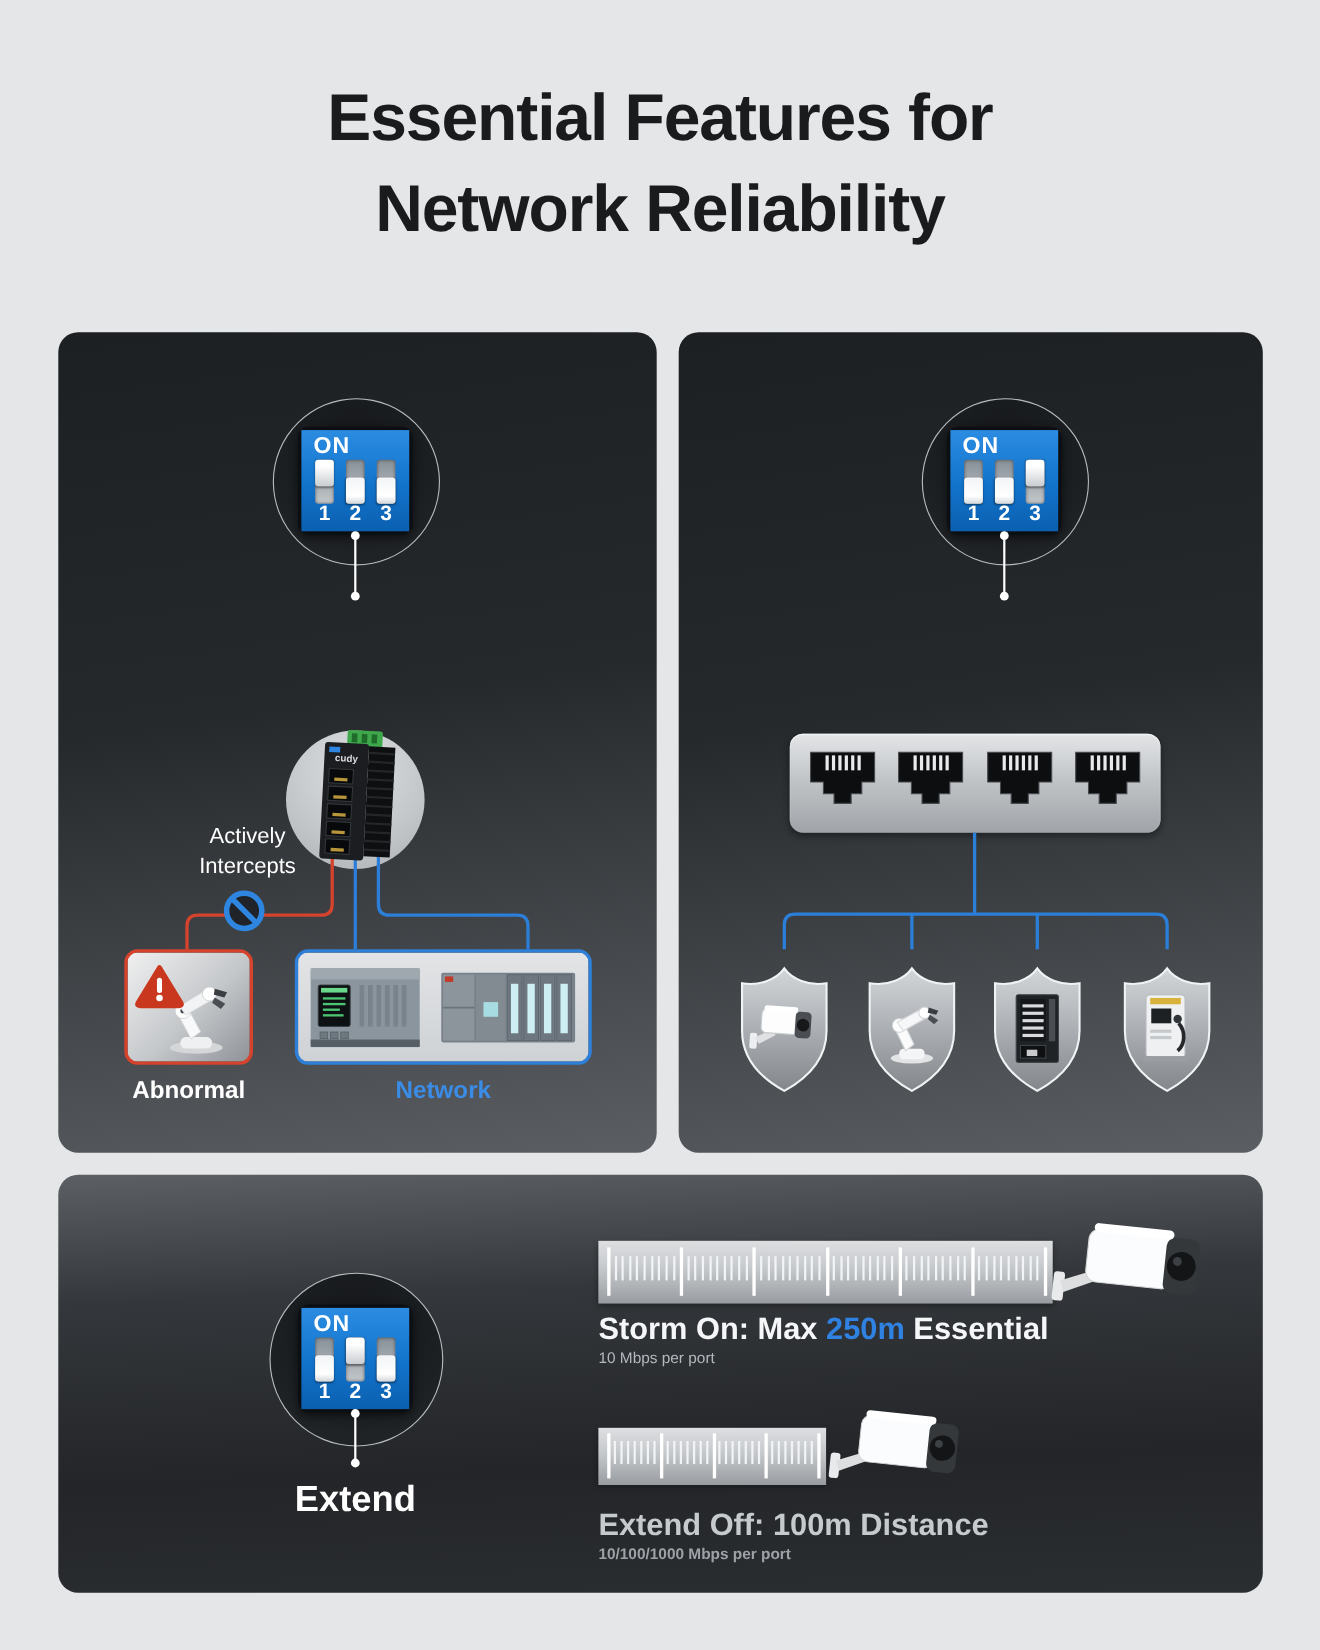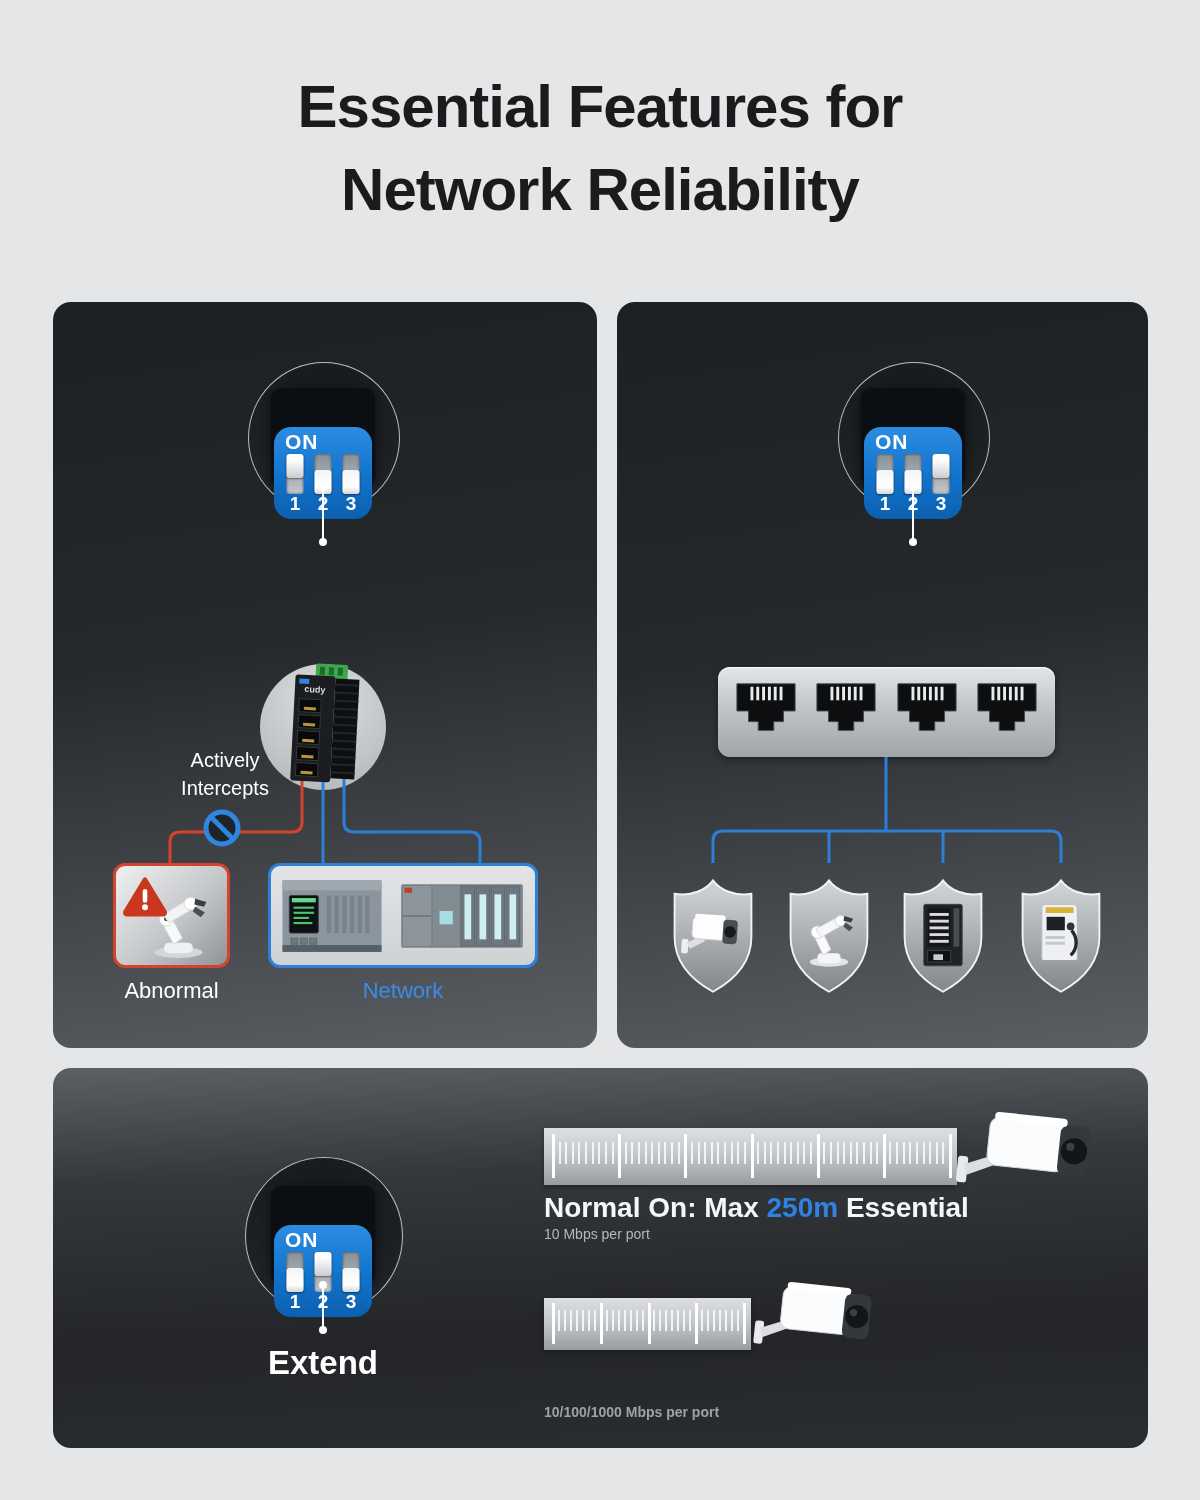--- a/index.html
+++ b/index.html
@@ -13,40 +13,40 @@
   .panel-top{background:linear-gradient(172deg,#1d2023 0%,#26292c 45%,#5b5f63 100%);}
   .panel-bottom{background:linear-gradient(178deg,#5c6064 0%,#34373b 28%,#232528 68%,#2b2e31 100%);}
   
   .ring{position:absolute;border-radius:50%;border:1.5px solid rgba(224,228,231,.8);
     background:radial-gradient(circle at 50% 32%,#141619 0%,#1d2023 60%,#25282b 100%);}
   .switch-circle{position:absolute;border-radius:50%;
     background:radial-gradient(circle at 50% 28%,#dcdee0 0%,#c3c6c9 60%,#aeb1b4 100%);}
   
   .dip{position:absolute;width:104px;height:98px;background:#0b0f14;border-radius:10px;
     padding:3px;box-sizing:border-box;box-shadow:0 3px 8px rgba(0,0,0,.55);}
-  .dip-inner{position:relative;width:100%;height:100%;border-radius:17px;
-    background:linear-gradient(180deg,#2b8ce2 0%,#1273cb 55%,#0b60b0 100%);margin-top:36px;}
+  .dip-inner{position:relative;width:100%;height:100%;border-radius:0;
+    background:linear-gradient(180deg,#2b8ce2 0%,#1273cb 55%,#0b60b0 100%);}
   .dip-on{position:absolute;left:11px;top:3px;color:#fff;font-size:21px;font-weight:700;letter-spacing:1px;}
   .dip-sliders{position:absolute;top:27px;left:50%;transform:translateX(-50%);display:flex;gap:11px;}
   .slider{position:relative;width:17px;height:40px;border-radius:3px;
     background:linear-gradient(180deg,#879098 0%,#c3c7cb 100%);box-shadow:inset 0 0 3px rgba(0,0,0,.55);}
   .slider .knob{position:absolute;left:0;width:17px;height:24px;border-radius:3px;
     background:linear-gradient(180deg,#ffffff 25%,#c9cdd1 100%);box-shadow:0 1px 2px rgba(0,0,0,.45);}
   .slider.on .knob{top:0;}
   .slider.off .knob{bottom:0;background:linear-gradient(180deg,#f2f4f6 0%,#ffffff 70%,#d4d8db 100%);}
   .dip-numbers{position:absolute;top:66px;left:50%;transform:translateX(-50%);display:flex;gap:11px;
     color:#fff;font-size:19px;font-weight:700;}
   .dip-numbers span{width:17px;text-align:center;}
   
   .vlead{position:absolute;width:2px;background:#fff;}
   .vdot{position:absolute;width:8px;height:8px;border-radius:50%;background:#fff;}
   
   .panel-label{position:absolute;color:#fff;font-weight:700;text-align:center;}
   .note{position:absolute;color:#fff;font-size:20px;font-weight:500;text-align:center;line-height:1.4;}
-  .box-label{position:absolute;color:#fff;font-size:22px;font-weight:400;text-align:center;}
+  .box-label{position:absolute;color:#fff;font-size:22px;font-weight:700;text-align:center;}
   
   .abnormal-box{position:absolute;border:3px solid #d5432d;border-radius:12px;box-sizing:border-box;
     background:linear-gradient(135deg,#f0f0f0 0%,#c4c7ca 55%,#8f9398 100%);}
   .normal-box{position:absolute;border:3px solid #2e7fd8;border-radius:12px;box-sizing:border-box;
     background:linear-gradient(180deg,#e2e4e6 0%,#cfd2d5 100%);display:flex;align-items:center;justify-content:center;gap:10px;}
   
   .ports-block{position:absolute;border-radius:12px;
     background:linear-gradient(180deg,#e3e5e7 0%,#c2c5c8 45%,#a0a4a8 100%);
     box-shadow:0 3px 7px rgba(0,0,0,.4), inset 0 1px 1px rgba(255,255,255,.85);
     display:flex;justify-content:space-evenly;align-items:flex-start;padding-top:14px;box-sizing:border-box;}
@@ -495,21 +495,21 @@
         <rect x="8" y="56" width="10" height="26" rx="3" fill="#e8eaec"></rect>
         <path d="M14,64 L52,48 L52,58 L18,74 Z" fill="#dcdee0"></path>
         <rect x="36" y="14" width="78" height="48" rx="10" fill="#fbfcfd" stroke="#d4d6d8"></rect>
         <rect x="106" y="15" width="30" height="50" rx="8" fill="#35383b"></rect>
         <circle cx="121" cy="40" r="13" fill="#141517"></circle>
         <circle cx="117" cy="36" r="4" fill="#3c4044"></circle>
         <rect x="40" y="9" width="72" height="8" rx="4" fill="#ffffff"></rect>
       </g>
     </svg>
     <div class="ext-heading" style="left:491px;top:124px;">
-      <span>Normal On: Max </span><span style="color: rgb(47, 130, 226);">250m</span><span> Essential</span>
+      <span>Storm On: Max </span><span style="color: rgb(47, 130, 226);">250m</span><span> Essential</span>
     </div>
     <div class="ext-sub" style="left:491px;top:158px;">10 Mbps per port</div>
 
     <div class="ruler" style="left:491px;top:230px;width:207px;height:52px;">
         <div class="tick tick-major" style="left: 8px;"></div>
         <div class="tick tick-minor" style="left: 13.9688px;"></div>
         <div class="tick tick-minor" style="left: 19.9375px;"></div>
         <div class="tick tick-minor" style="left: 25.9062px;"></div>
         <div class="tick tick-minor" style="left: 31.875px;"></div>
         <div class="tick tick-minor" style="left: 37.8438px;"></div>
@@ -545,16 +545,17 @@
       <g transform="rotate(6 80 46)">
         <rect x="8" y="56" width="10" height="26" rx="3" fill="#e8eaec"></rect>
         <path d="M14,64 L52,48 L52,58 L18,74 Z" fill="#dcdee0"></path>
         <rect x="36" y="14" width="78" height="48" rx="10" fill="#fbfcfd" stroke="#d4d6d8"></rect>
         <rect x="106" y="15" width="30" height="50" rx="8" fill="#35383b"></rect>
         <circle cx="121" cy="40" r="13" fill="#141517"></circle>
         <circle cx="117" cy="36" r="4" fill="#3c4044"></circle>
         <rect x="40" y="9" width="72" height="8" rx="4" fill="#ffffff"></rect>
       </g>
     </svg>
+    <div class="ext-heading dim" style="left:491px;top:302px;">Extend Off: 100m Distance</div>
     <div class="ext-sub dim" style="left:491px;top:336px;font-weight:bold;">10/100/1000 Mbps per port</div>
   </div>
 
 </div>
 
 </body></html>

